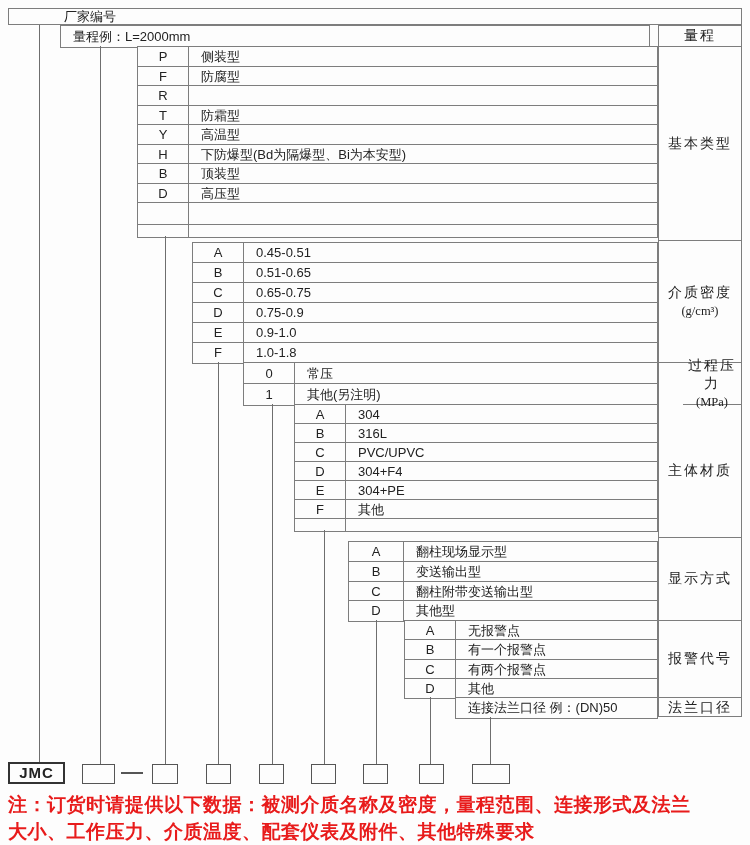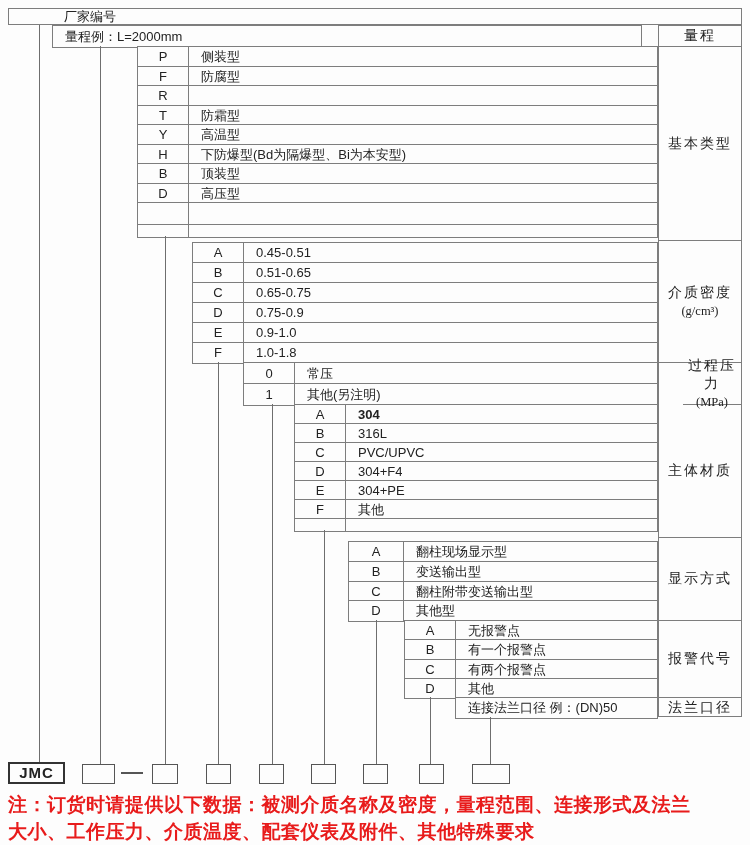--- a/index.html
+++ b/index.html
@@ -54,21 +54,21 @@
     letter-spacing:0.5px;
   }
 </style>
 </head>
 <body>
 
 <div class="canvas">
   <div class="topbox">厂家编号</div>
 
   <div id="tables">
-      <div class="stable" style="left: 52px; top: 25px; width: 590px; height: 23px;">
+      <div class="stable" style="left: 60px; top: 25px; width: 590px; height: 23px;">
         <div class="srow" style="height: 21px;">
           <span class="sdesc" style="line-height: 21px;">量程例：L=2000mm</span>
         </div>
       </div>
       <div class="stable" style="left: 137px; top: 46px; width: 521px; height: 192px;">
         <div class="srow" style="height: 19.5px;">
           <span class="scode" style="width: 51px; line-height: 19.5px;">P</span>
           <span class="sdesc" style="line-height: 19.5px;">侧装型</span>
         </div>
         <div class="srow" style="height: 19.5px;">
@@ -139,21 +139,21 @@
           <span class="sdesc" style="line-height: 21px;">常压</span>
         </div>
         <div class="srow" style="height: 21px;">
           <span class="scode" style="width: 51px; line-height: 21px;">1</span>
           <span class="sdesc" style="line-height: 21px;">其他(另注明)</span>
         </div>
       </div>
       <div class="stable" style="left: 294px; top: 404px; width: 364px; height: 128px;">
         <div class="srow" style="height: 19px;">
           <span class="scode" style="width: 51px; line-height: 19px;">A</span>
-          <span class="sdesc" style="line-height: 19px; font-weight: bold;">304</span>
+          <span class="sdesc" style="line-height: 19px;">304</span>
         </div>
         <div class="srow" style="height: 19px;">
           <span class="scode" style="width: 51px; line-height: 19px;">B</span>
           <span class="sdesc" style="line-height: 19px;">316L</span>
         </div>
         <div class="srow" style="height: 19px;">
           <span class="scode" style="width: 51px; line-height: 19px;">C</span>
           <span class="sdesc" style="line-height: 19px;">PVC/UPVC</span>
         </div>
         <div class="srow" style="height: 19px;">

